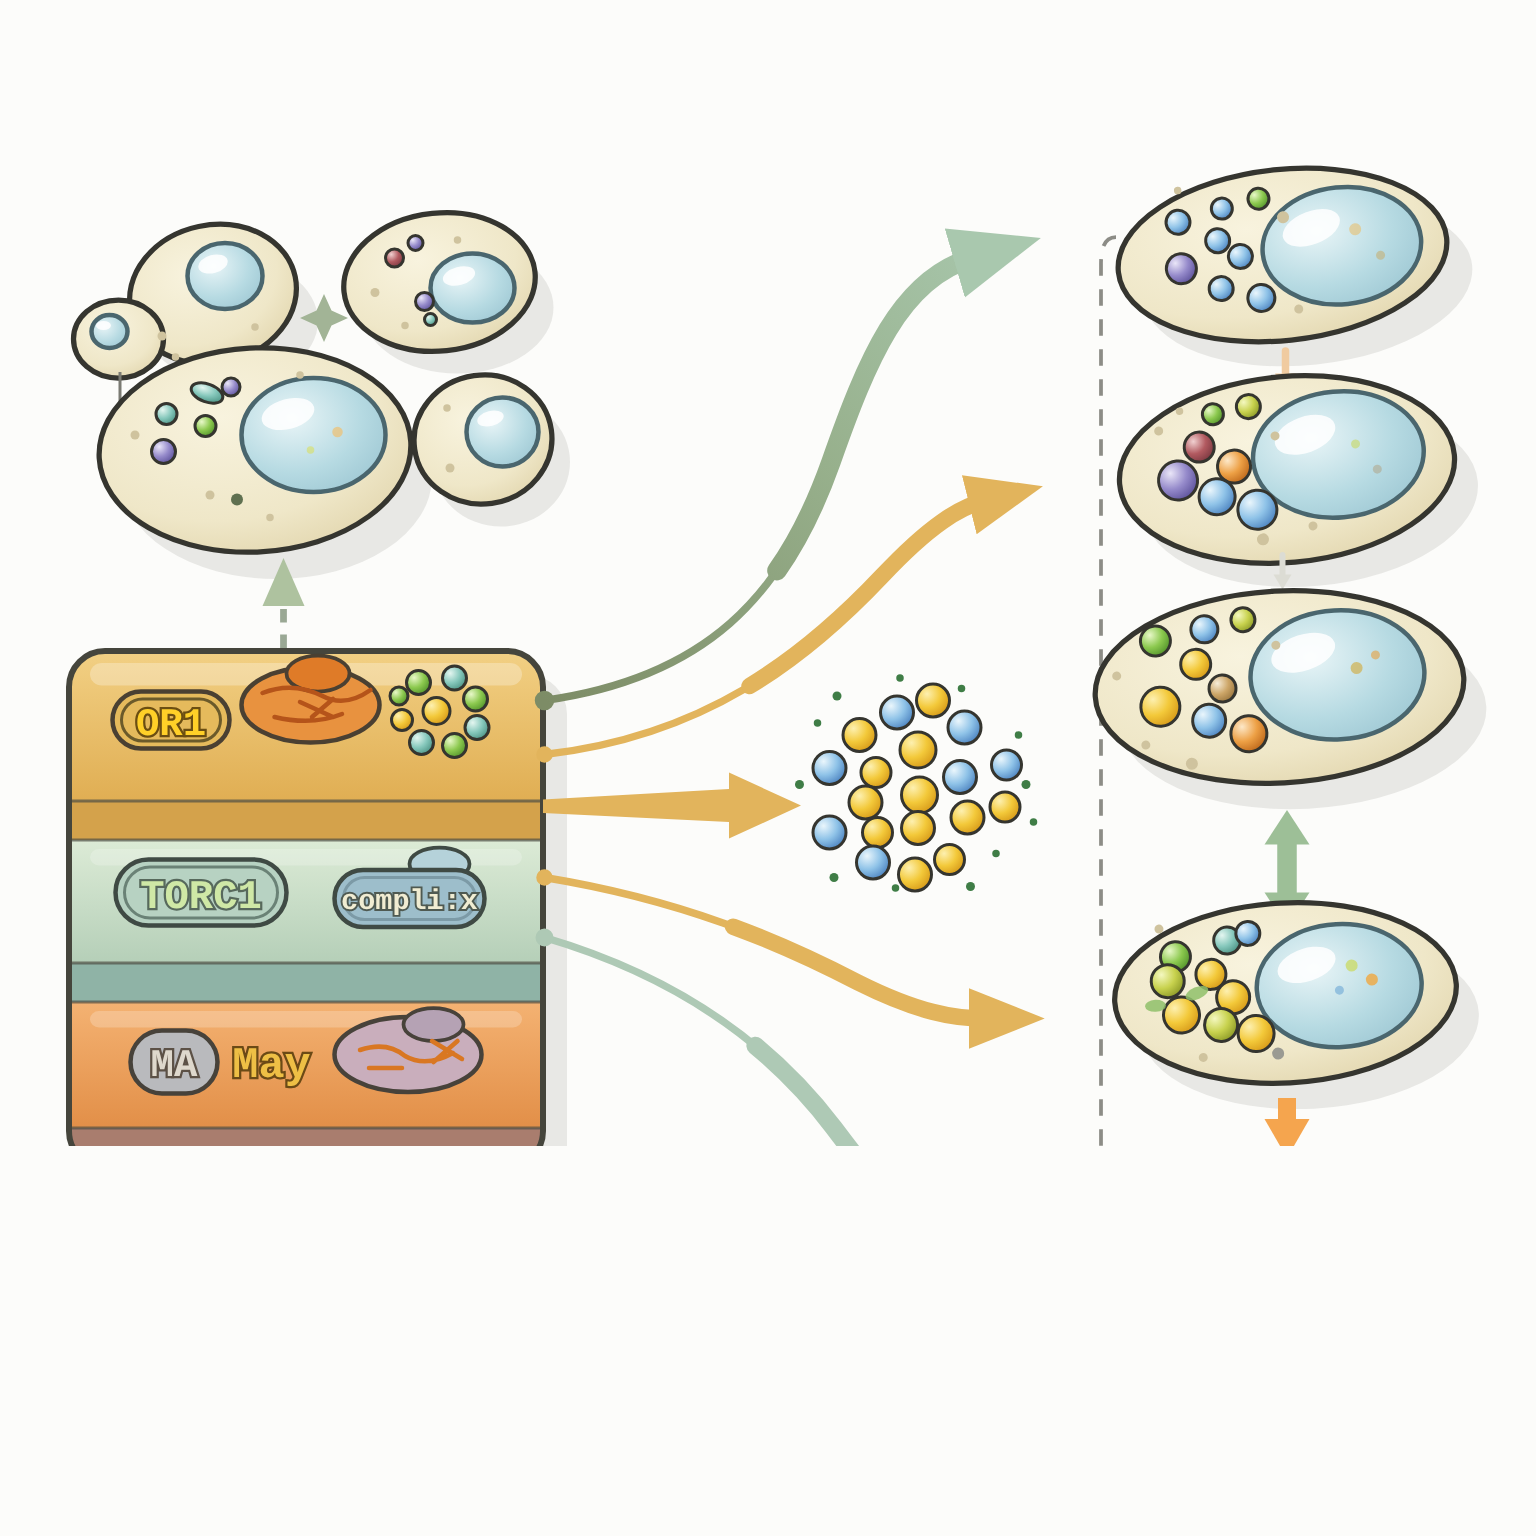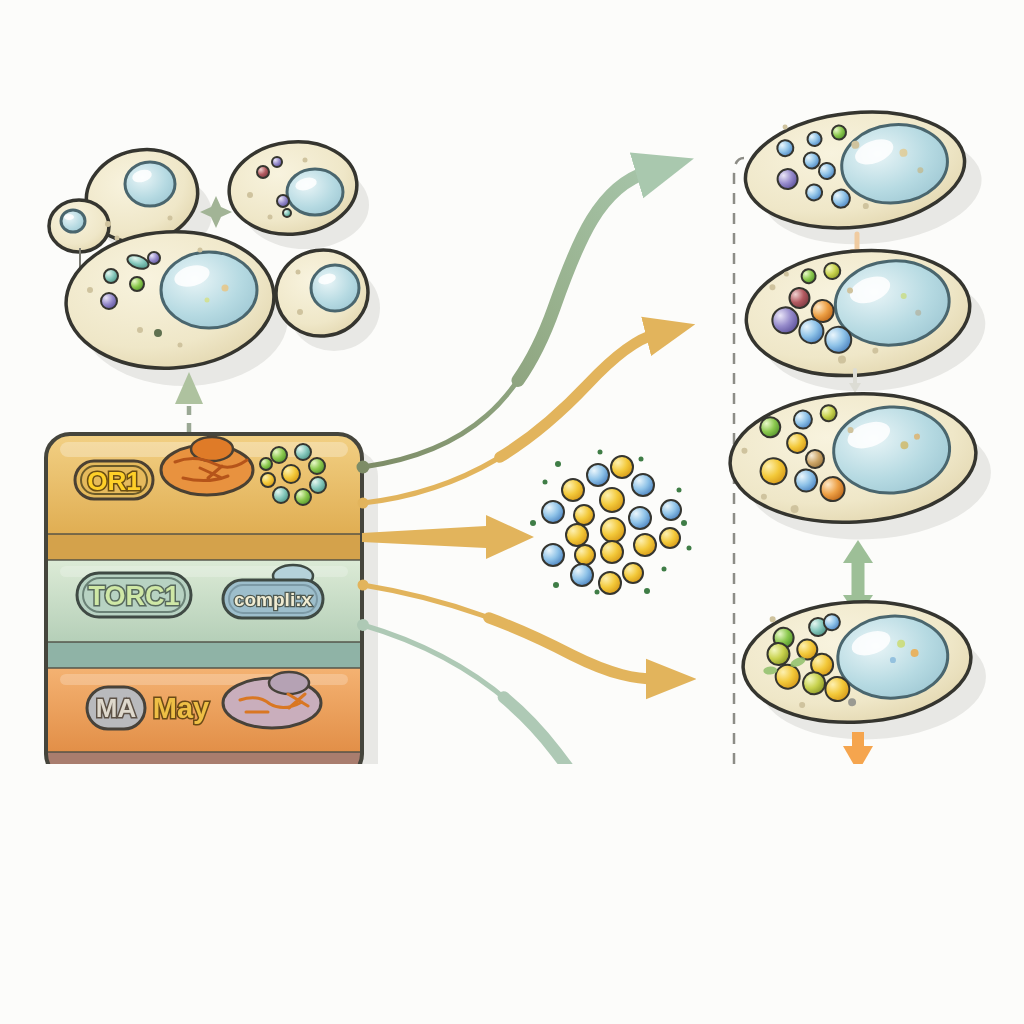--- a/index.html
+++ b/index.html
@@ -1,16 +1,16 @@
 <!DOCTYPE html>
 <html><head>
 <meta charset="utf-8">
 <style>
   html,body{margin:0;padding:0;background:#fcfcfa;}
-  #stage{width:1024px;height:764px;position:relative;font-family:Liberation Sans, sans-serif;}
+  #stage{width:1024px;height:764px;position:relative;font-family:Liberation Mono, monospace;}
   .cell{fill:url(#gC);stroke:#35352f;stroke-width:3.5;}
   .vac{fill:url(#gV);stroke:#4a666e;stroke-width:3;}
   .vhl{fill:#ffffff;opacity:.85;}
   .shadow{fill:#3a3a30;opacity:.10;}
   .spk{fill:#cfc39e;}
   .bead{stroke:#35352f;stroke-width:2;}
   .bY{fill:url(#gY);} .bB{fill:url(#gB);} .bG{fill:url(#gG);} .bT{fill:url(#gT);}
   .bP{fill:url(#gP);} .bO{fill:url(#gO);} .bM{fill:url(#gM);} .bGB{fill:url(#gGB);}
   .bYG{fill:url(#gYG);} .bTan{fill:url(#gTan);}
   .gdot{fill:#3f7d46;}

